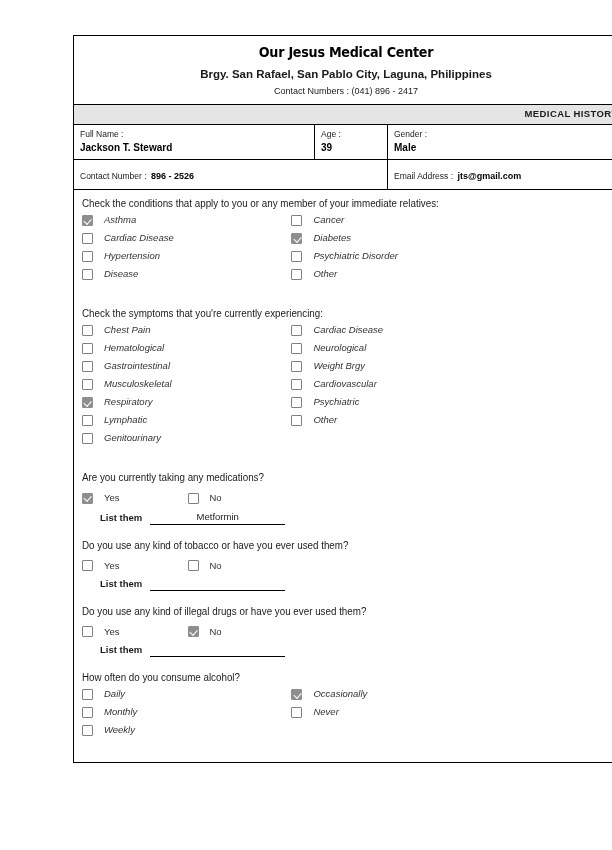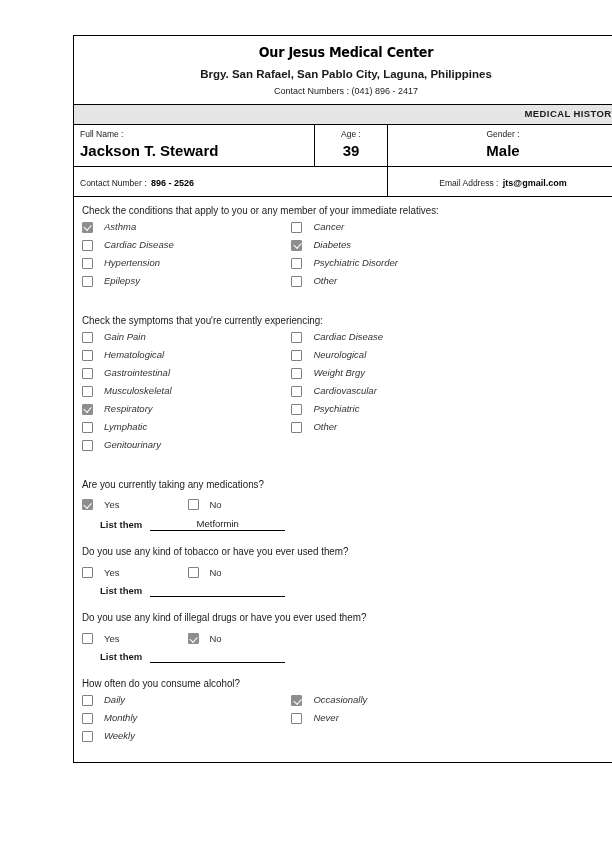--- a/index.html
+++ b/index.html
@@ -75,29 +75,28 @@
   }
   .info-table td {
     border: 1.2px solid #000000;
     border-left: none;
     border-right: none;
     padding: 4px 6px 5px 6px;
     vertical-align: top;
   }
   .info-table td.vdiv {
     border-left: 1.2px solid #000000;
-    text-align: center;
   }
   .cell-label {
     font-size: 8.5px;
     color: #1a1a1a;
     line-height: 1.25;
   }
   .cell-value {
-    font-size: 15px;
+    font-size: 10px;
     font-weight: bold;
     color: #000000;
     line-height: 1.3;
     margin-top: 1px;
   }
   .cell-inline {
     font-size: 8.5px;
     color: #1a1a1a;
     line-height: 1.3;
   }
@@ -265,21 +264,21 @@
           <div class="check-row">
             <span class="box"></span>
             <span class="check-label">Cardiac Disease</span>
           </div>
           <div class="check-row">
             <span class="box"></span>
             <span class="check-label">Hypertension</span>
           </div>
           <div class="check-row">
             <span class="box"></span>
-            <span class="check-label">Epilepsy</span>
+            <span class="check-label">Disease</span>
           </div>
         </div>
         <div class="col-right">
           <div class="check-row">
             <span class="box"></span>
             <span class="check-label">Cancer</span>
           </div>
           <div class="check-row">
             <span class="box checked"></span>
             <span class="check-label">Diabetes</span>
@@ -297,21 +296,21 @@
     </div>
 
     <div class="gap-md"></div>
 
     <div class="section">
       <div class="section-q">Check the symptoms that you're currently experiencing:</div>
       <div class="cols">
         <div class="col-left">
           <div class="check-row">
             <span class="box"></span>
-            <span class="check-label">Gain Pain</span>
+            <span class="check-label">Chest Pain</span>
           </div>
           <div class="check-row">
             <span class="box"></span>
             <span class="check-label">Hematological</span>
           </div>
           <div class="check-row">
             <span class="box"></span>
             <span class="check-label">Gastrointestinal</span>
           </div>
           <div class="check-row">

